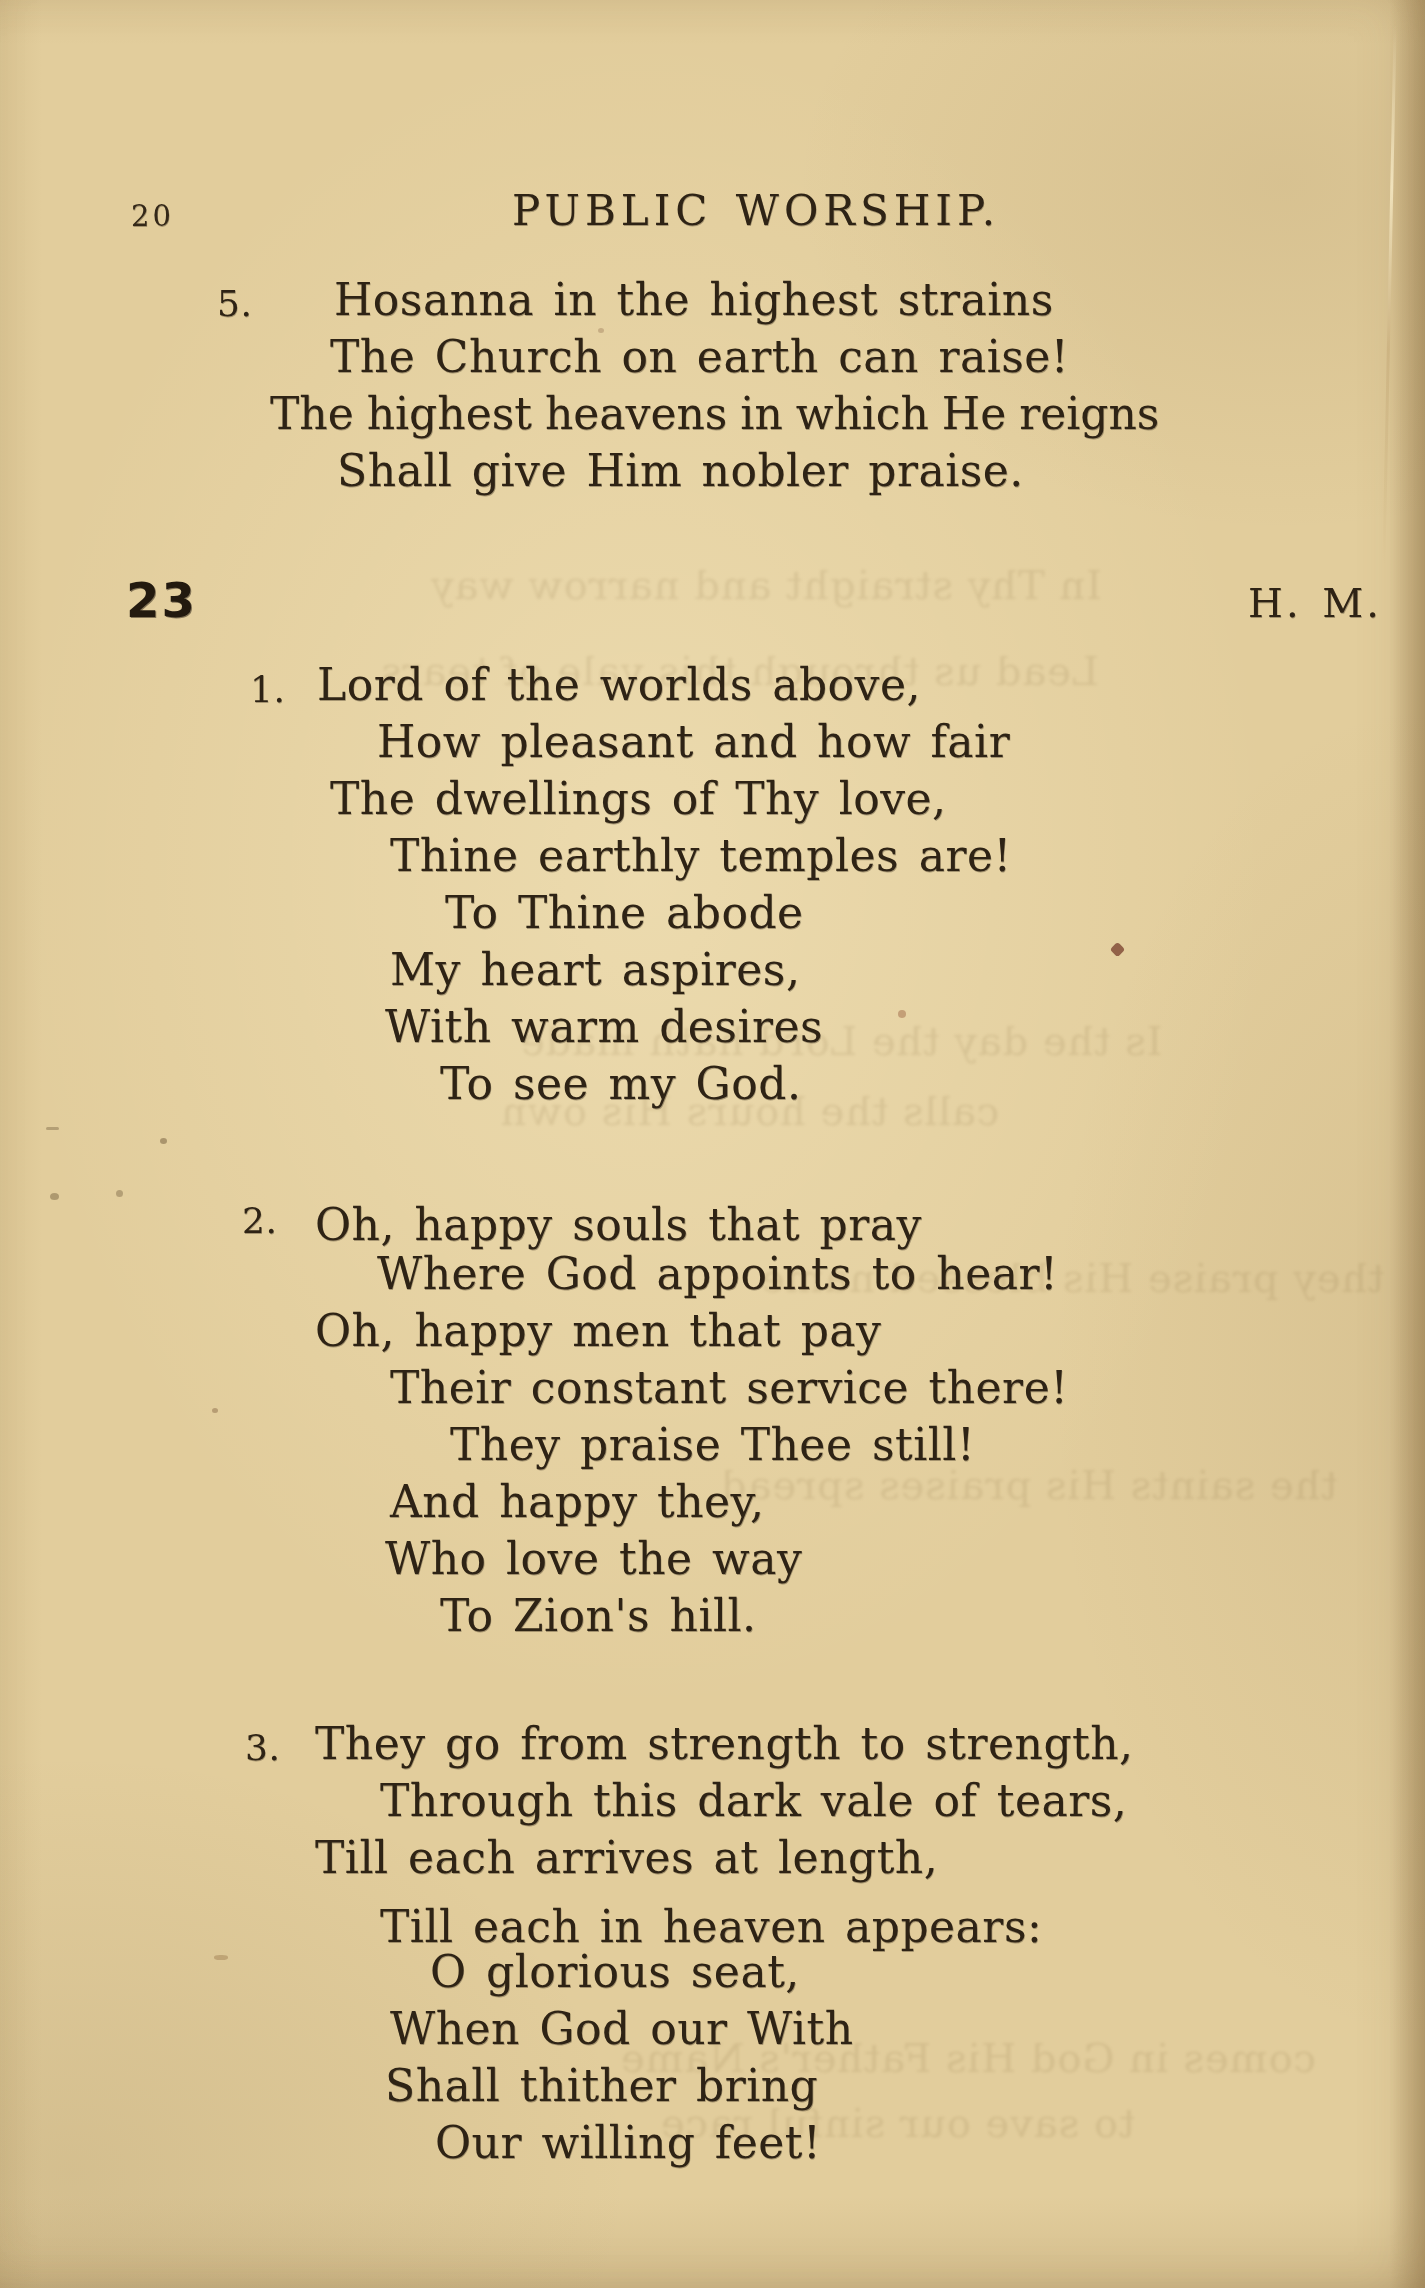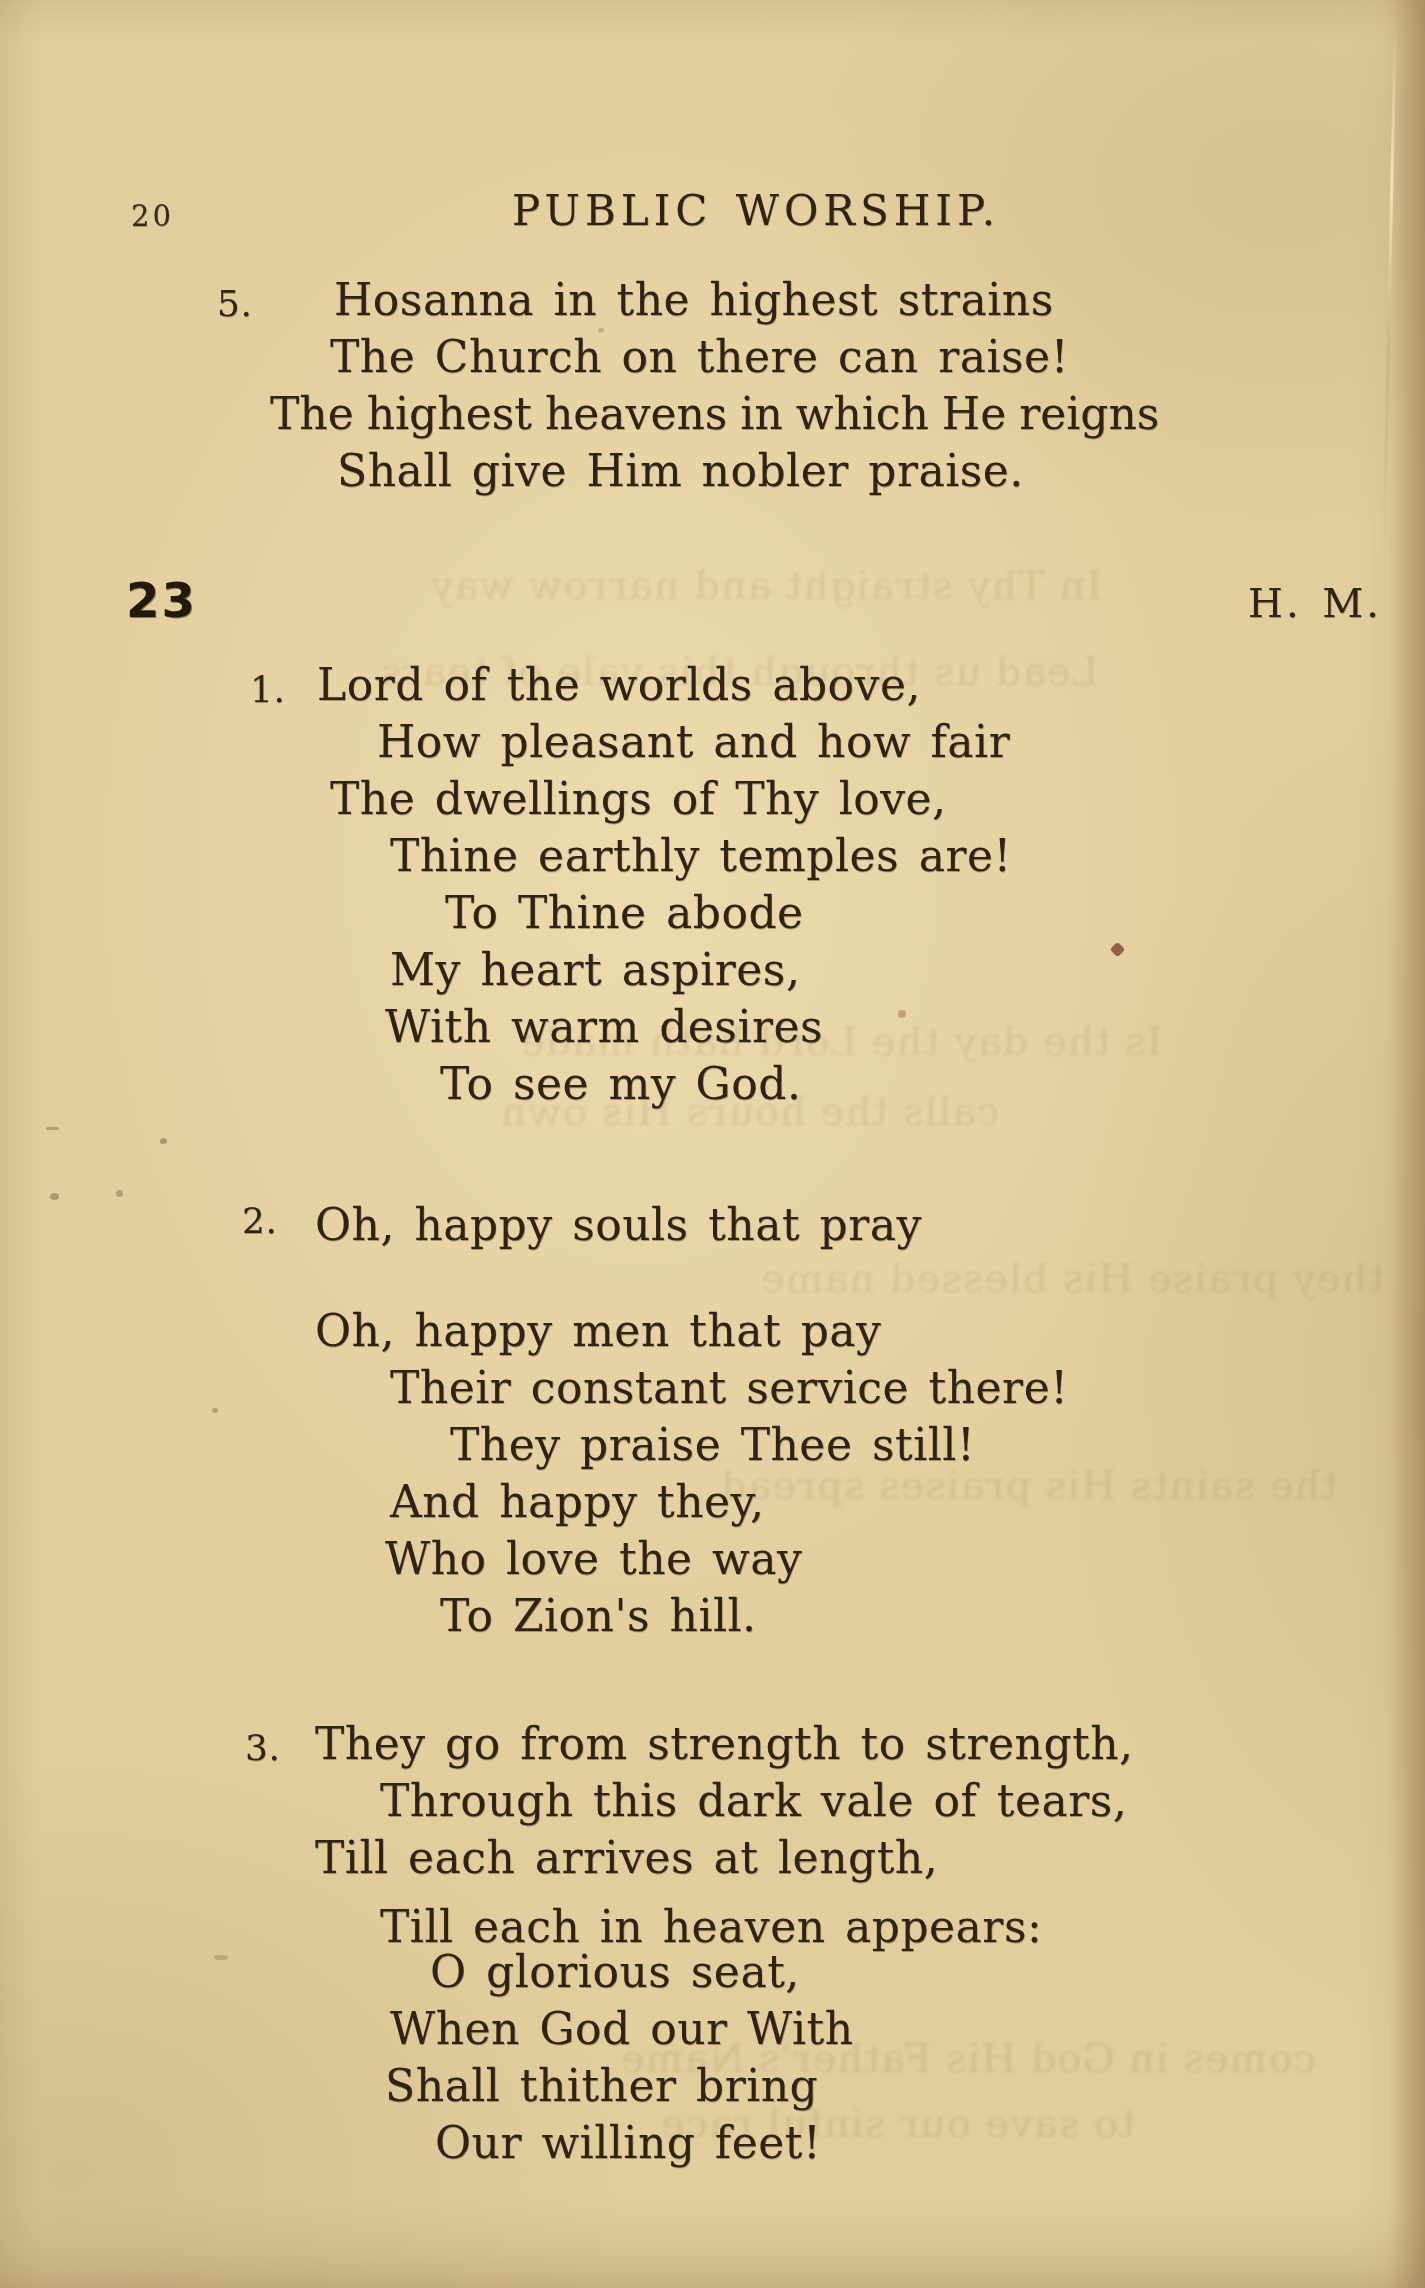--- a/index.html
+++ b/index.html
@@ -76,39 +76,40 @@
   <div class="bleed" style="left:760px; top:1255px;">they praise His blessed name</div>
   <div class="bleed" style="left:720px; top:1462px;">the saints His praises spread</div>
   <div class="bleed" style="left:620px; top:2035px;">comes in God His Father's Name</div>
   <div class="bleed" style="left:660px; top:2100px;">to save our sinful race</div>
 
   <div class="txt page-num" style="left:131px; top:202px;">20</div>
   <div class="txt running-head" style="left:512px; top:190px;">PUBLIC WORSHIP.</div>
 
   <div class="txt vnum" style="left:217px; top:286px;">5.</div>
   <div class="txt" style="left:290px; top:278px;margin-left:44px;">Hosanna in the highest strains</div>
-  <div class="txt" style="left:330px; top:335px;">The Church on there can raise!</div>
+  <div class="txt" style="left:330px; top:335px;">The Church on earth can raise!</div>
   <div class="txt tight" style="left:270px; top:392px;">The highest heavens in which He reigns</div>
   <div class="txt" style="left:337px; top:449px;">Shall give Him nobler praise.</div>
 
   <div class="txt hymn-num" style="left:126px; top:568px;">23</div>
   <div class="txt meter" style="left:1248px; top:584px;">H. M.</div>
 
   <div class="txt vnum" style="left:250px; top:672px;">1.</div>
   <div class="txt" style="left:317px; top:663px;">Lord of the worlds above,</div>
   <div class="txt" style="left:377px; top:720px;">How pleasant and how fair</div>
   <div class="txt" style="left:330px; top:777px;">The dwellings of Thy love,</div>
   <div class="txt" style="left:390px; top:834px;">Thine earthly temples are!</div>
   <div class="txt" style="left:445px; top:891px;">To Thine abode</div>
   <div class="txt" style="left:390px; top:948px;">My heart aspires,</div>
   <div class="txt" style="left:385px; top:1005px;">With warm desires</div>
   <div class="txt" style="left:440px; top:1062px;">To see my God.</div>
 
   <div class="txt vnum" style="left:242px; top:1203px;">2.</div>
   <div class="txt" style="left:315px; top:1195px;margin-top:8px;">Oh, happy souls that pray</div>
+  <div class="txt" style="left:377px; top:1252px;">Where God appoints to hear!</div>
   <div class="txt" style="left:315px; top:1309px;">Oh, happy men that pay</div>
   <div class="txt" style="left:390px; top:1366px;">Their constant service there!</div>
   <div class="txt" style="left:450px; top:1423px;">They praise Thee still!</div>
   <div class="txt" style="left:390px; top:1480px;">And happy they,</div>
   <div class="txt" style="left:385px; top:1537px;">Who love the way</div>
   <div class="txt" style="left:440px; top:1594px;">To Zion's hill.</div>
 
   <div class="txt vnum" style="left:245px; top:1730px;">3.</div>
   <div class="txt" style="left:315px; top:1722px;">They go from strength to strength,</div>
   <div class="txt" style="left:380px; top:1779px;">Through this dark vale of tears,</div>

